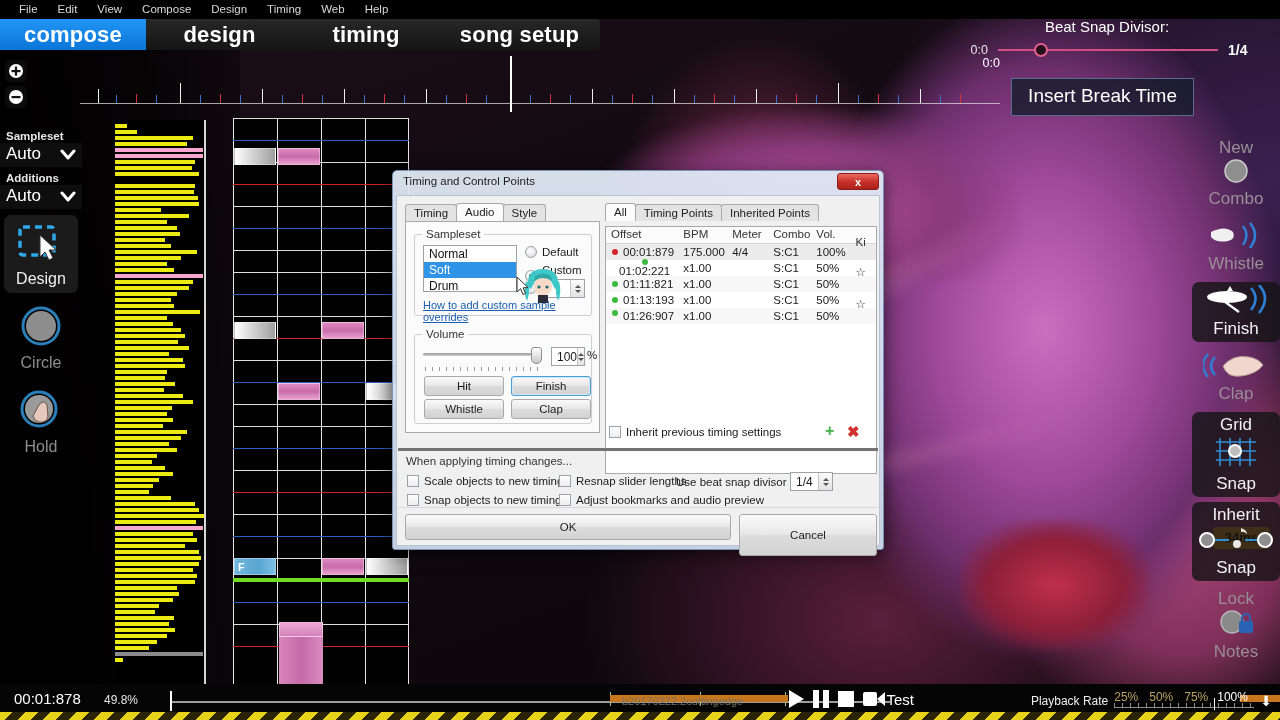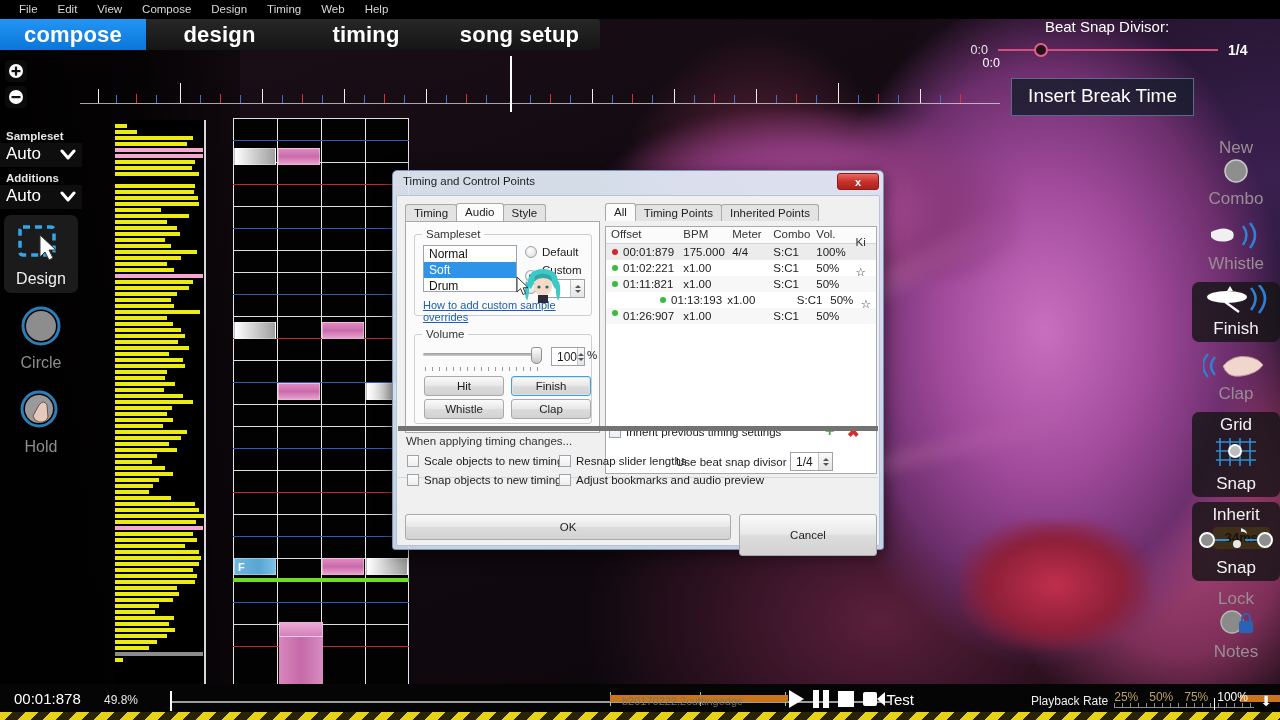--- a/index.html
+++ b/index.html
@@ -807,21 +807,21 @@
             <span style="margin-left:5px;">00:01:879</span>
           </div>
           <div class="c-bpm">175.000</div>
           <div class="c-met">4/4</div>
           <div class="c-smp">S:C1</div>
           <div class="c-vol">100%</div>
           <div class="c-ki"></div>
         </div>
 
         <div class="gt-row">
-          <div class="c-off" style="display:flex;align-items:center;padding-left:0;">
+          <div class="c-off" style="display:flex;align-items:center;padding-left:0;flex-direction:column;">
             <span class="gt-dot green"></span>
             <span style="margin-left:5px;">01:02:221</span>
           </div>
           <div class="c-bpm">x1.00</div>
           <div class="c-met"></div>
           <div class="c-smp">S:C1</div>
           <div class="c-vol">50%</div>
           <div class="c-ki">☆</div>
         </div>
 
@@ -831,21 +831,21 @@
             <span style="margin-left:5px;">01:11:821</span>
           </div>
           <div class="c-bpm">x1.00</div>
           <div class="c-met"></div>
           <div class="c-smp">S:C1</div>
           <div class="c-vol">50%</div>
           <div class="c-ki"></div>
         </div>
 
         <div class="gt-row">
-          <div class="c-off" style="display:flex;align-items:center;padding-left:0;margin-left:48px;">
+          <div class="c-off" style="display:flex;align-items:center;padding-left:0;">
             <span class="gt-dot green"></span>
             <span style="margin-left:5px;">01:13:193</span>
           </div>
           <div class="c-bpm">x1.00</div>
           <div class="c-met"></div>
           <div class="c-smp">S:C1</div>
           <div class="c-vol">50%</div>
           <div class="c-ki">☆</div>
         </div>
 
@@ -862,21 +862,21 @@
         </div>
       </div>
 
       <div class="chk" style="left:212px;top:230px;">
         <span class="box"></span>
         <span>Inherit previous timing settings</span>
       </div>
       <div class="plusicon" style="left:428px;top:226px;">+</div>
       <div class="xicon" style="left:450px;top:227px;">✖</div>
 
-      <div style="position:absolute;left:1px;right:1px;top:230px;height:52px;border-top:5px solid #737373;border-bottom:1px solid #d8d8d8;">
+      <div style="position:absolute;left:1px;right:1px;top:252px;height:60px;border-top:3px solid #737373;border-bottom:1px solid #d8d8d8;">
         <div style="position:absolute;left:8px;top:4px;font-size:11.5px;color:#333;">When applying timing changes...</div>
 
         <div class="chk" style="left:9px;top:24px;">
           <span class="box"></span>
           <span>Scale objects to new timing</span>
         </div>
         <div class="chk" style="left:9px;top:43px;">
           <span class="box"></span>
           <span>Snap objects to new timing</span>
         </div>

